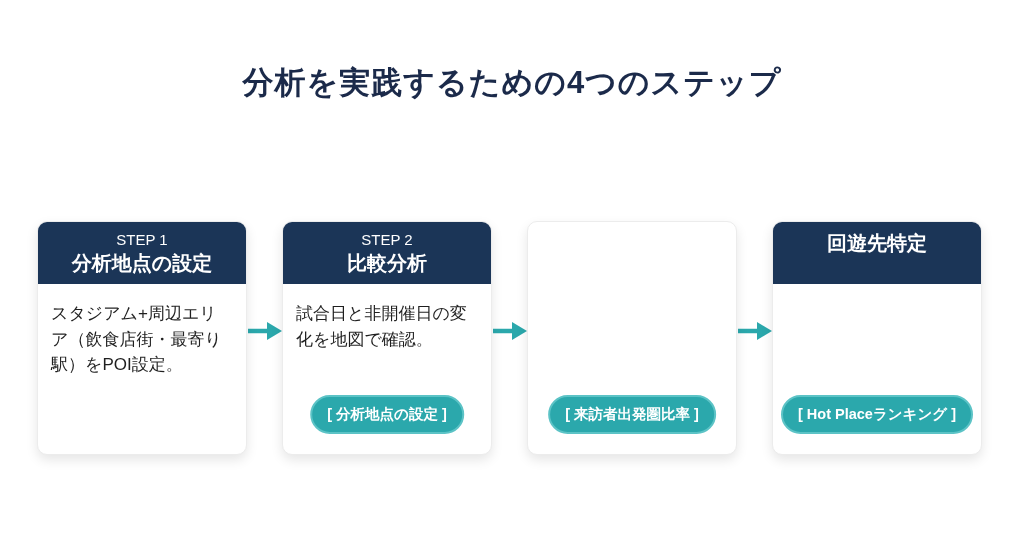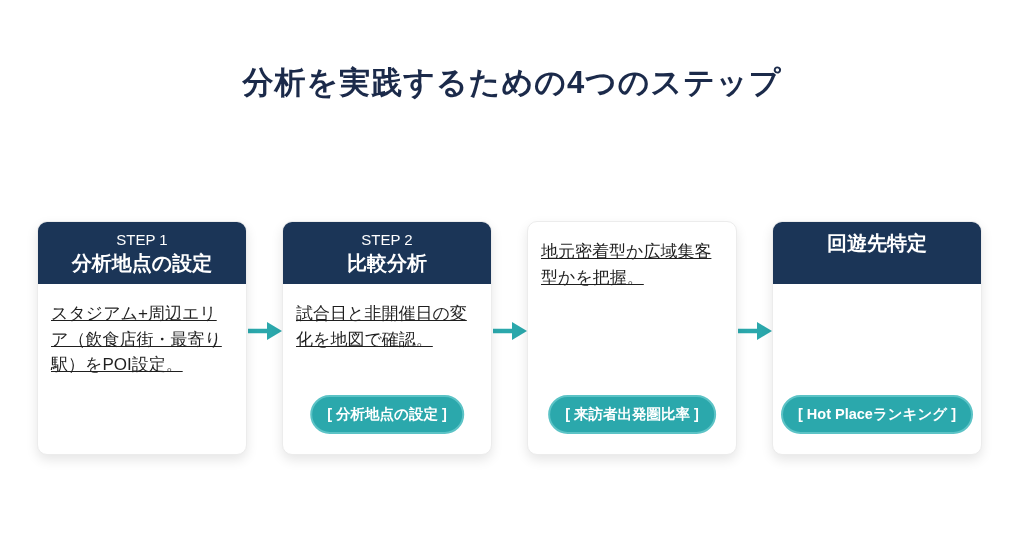--- a/index.html
+++ b/index.html
@@ -50,21 +50,20 @@
     text-align: center;
     padding-top: 8px;
   }
   .step-label { font-size: 15px; line-height: 1.3; font-weight: 400; }
   .step-title { font-size: 20px; line-height: 1.3; font-weight: 700; }
   .card-body {
     padding: 17px 13px 0 13px;
     font-size: 17px;
     line-height: 1.5;
     color: var(--body_text);
-    text-decoration: underline;
   }
   .badge {
     position: absolute;
     bottom: 20px;
     left: 50%;
     transform: translateX(-50%);
     background: var(--teal);
     border: 2px solid #5cc3c6;
     color: #ffffff;
     font-size: 14.5px;
@@ -116,21 +115,20 @@
     </div>
 
     <div class="arrow-wrap">
       <svg width="34" height="24" viewBox="0 0 34 24">
         <line x1="0" y1="12" x2="21" y2="12" stroke="currentColor" stroke-width="4.5"></line>
         <polygon points="19,3 34,12 19,21" fill="currentColor"></polygon>
       </svg>
     </div>
 
     <div class="card">
-      <div class="card-body">地元密着型か広域集客型かを把握。</div>
       <div class="badge">[ 来訪者出発圏比率 ]</div>
     </div>
 
     <div class="arrow-wrap">
       <svg width="34" height="24" viewBox="0 0 34 24">
         <line x1="0" y1="12" x2="21" y2="12" stroke="currentColor" stroke-width="4.5"></line>
         <polygon points="19,3 34,12 19,21" fill="currentColor"></polygon>
       </svg>
     </div>
 

